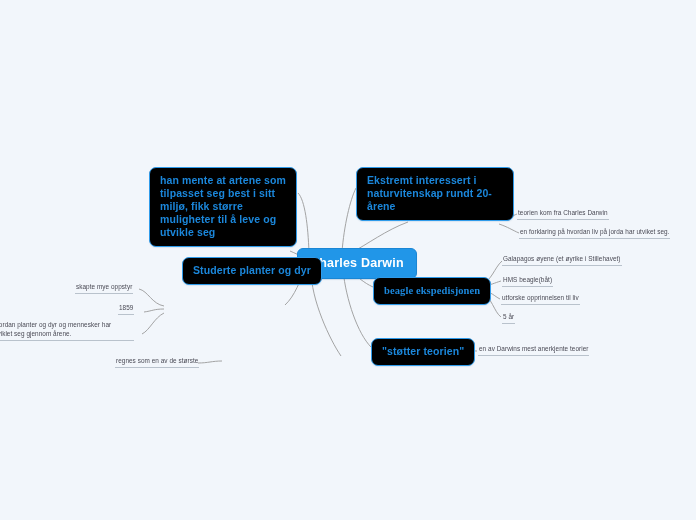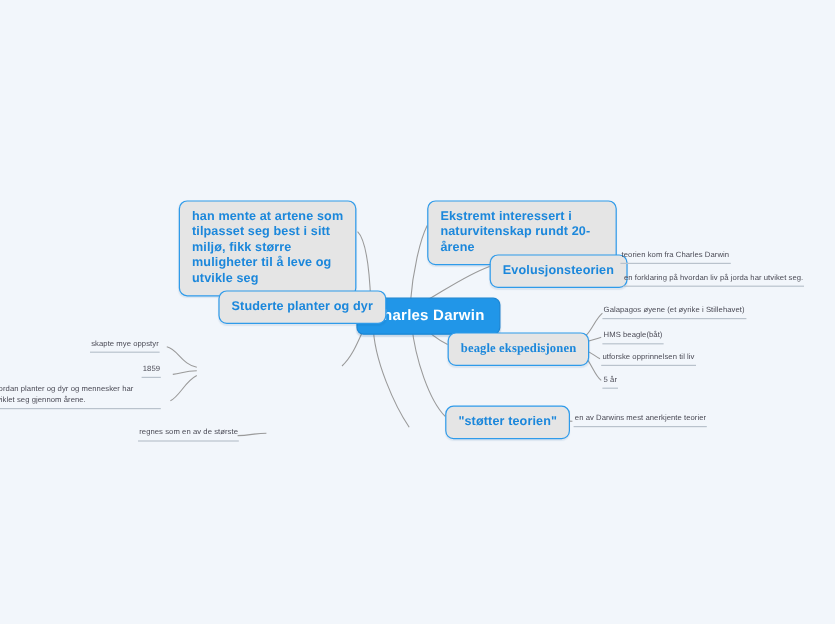--- a/index.html
+++ b/index.html
@@ -43,21 +43,21 @@
     font-weight: bold;
     font-size: 12.5px;
     letter-spacing: 0.2px;
     padding: 7px 12px 8px 12px;
     white-space: nowrap;
     box-shadow: 0 1px 1px rgba(20,90,150,0.18);
   }
 
   
   .branch {
-    background: #e5e5e5;
+    background: #000000;
     border: 1.6px solid #2f9bea;
     border-radius: 7px;
     color: #1b87db;
     font-weight: bold;
     font-size: 10.5px;
     line-height: 13px;
     letter-spacing: 0.1px;
     padding: 6px 10px 7px 10px;
     white-space: nowrap;
     box-shadow: 0 1px 1px rgba(20,90,150,0.10);
@@ -122,33 +122,30 @@
   </svg>
 
   <div class="node root" style="left:297px; top:248px;">
     <span>Charles Darwin</span>
   </div>
 
   <div class="node branch multiline" style="left:149px; top:167px; width:148px;">
     <span>han mente at artene som tilpasset seg best i sitt miljø, fikk større muligheter til å leve og utvikle seg</span>
   </div>
 
-  <div class="node branch" style="left:182px; top:242px;text-align:center;">
+  <div class="node branch" style="left:182px; top:257px;text-align:center;">
     <span>Studerte planter og dyr</span>
   </div>
 
 
 
   <div class="node branch multiline" style="left:356px; top:167px; width:158px;">
     <span>Ekstremt interessert i naturvitenskap rundt 20-årene</span>
   </div>
 
-  <div class="node branch" style="left:408px; top:212px;">
-    <span>Evolusjonsteorien</span>
-  </div>
 
   <div class="node branch" style="left:373px; top:277px;font-family:Liberation Serif, serif;">
     <span>beagle ekspedisjonen</span>
   </div>
 
   <div class="node branch" style="left:371px; top:338px;">
     <span>"støtter teorien"</span>
   </div>
 
   <div class="node leaf" style="left: 517px; top: 208px; border-bottom: 0.8px solid rgb(185, 194, 204);">

